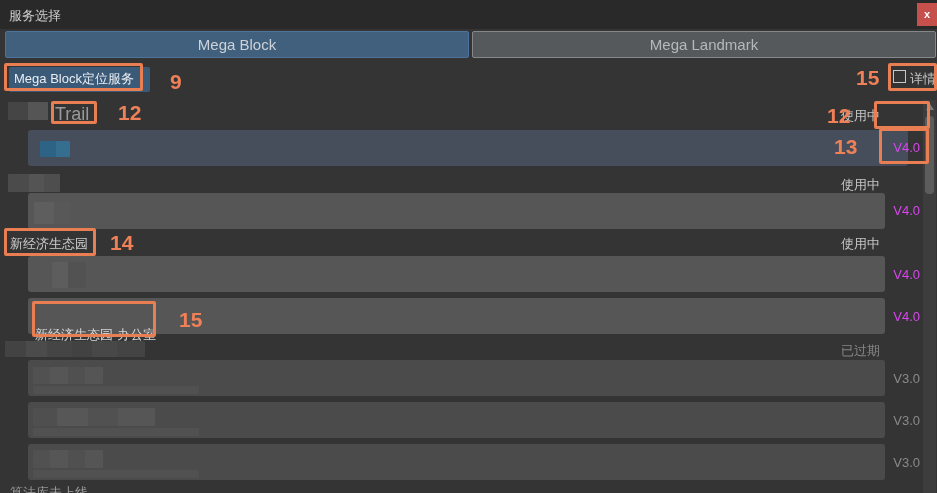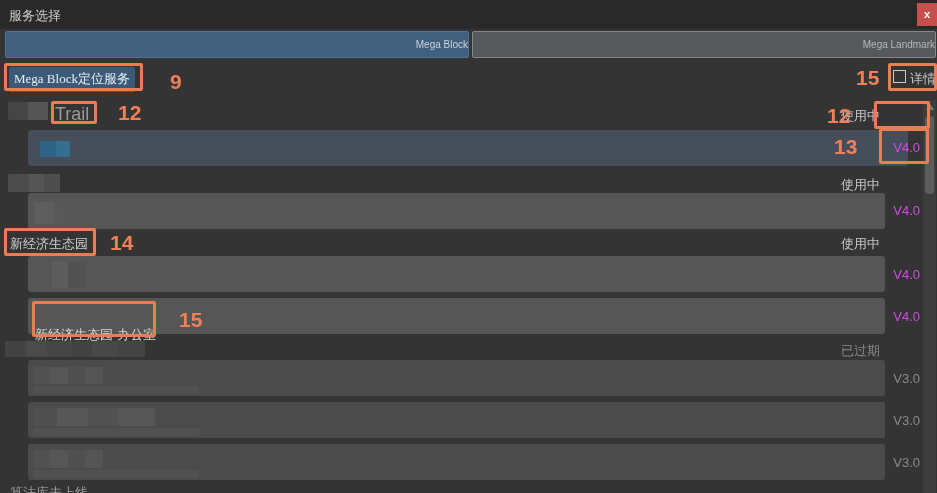--- a/index.html
+++ b/index.html
@@ -8,27 +8,27 @@
   .abs{position:absolute;}
   .txt{white-space:nowrap;}
 
   
   .titlebar{left:0;top:0;width:937px;height:29px;background:#292929;}
   .title{left:9px;top:7px;font-size:13px;color:#cfcfcf;}
   .closebtn{left:917px;top:3px;width:20px;height:23px;background:#c5504c;color:#fff;
             font-size:11px;font-weight:bold;text-align:center;line-height:23px;cursor:default;}
 
   
-  .tab{top:31px;height:27px;font-size:10px;text-align:right;line-height:25px;border-radius:2px;}
+  .tab{top:31px;height:27px;font-size:15px;text-align:center;line-height:25px;border-radius:2px;}
   .tab-active{left:5px;width:464px;background:#41607e;border:1px solid #4e739b;color:#ccd2d8;}
   .tab-inactive{left:472px;width:464px;background:#56595b;border:1px solid #85888a;color:#b6b8ba;}
 
   
   .service-label{left:9px;top:67px;background:#3b5a78;color:#e9eef2;font-size:13px;
-                 padding:3px 5px 4px 5px;border-radius:2px;font-family:Liberation Serif, serif;}
+                 padding:3px 16px 4px 5px;border-radius:2px;}
   .checkbox{left:893px;top:70px;width:13px;height:13px;border:1px solid #c8c8c8;background:transparent;}
   .details-label{left:910px;top:70px;font-size:13px;color:#c2c2c2;}
 
   
   .ghdr-name{font-size:18px;color:#9a9a9a;}
   .ghdr-name-bright{font-size:13px;color:#cfcfcf;}
   .status{font-size:13px;color:#c6c6c6;}
   .status-dim{font-size:13px;color:#868686;}
   .version{font-size:13px;color:#d946ef;}
   .version-dim{font-size:13px;color:#8a8a8a;}

